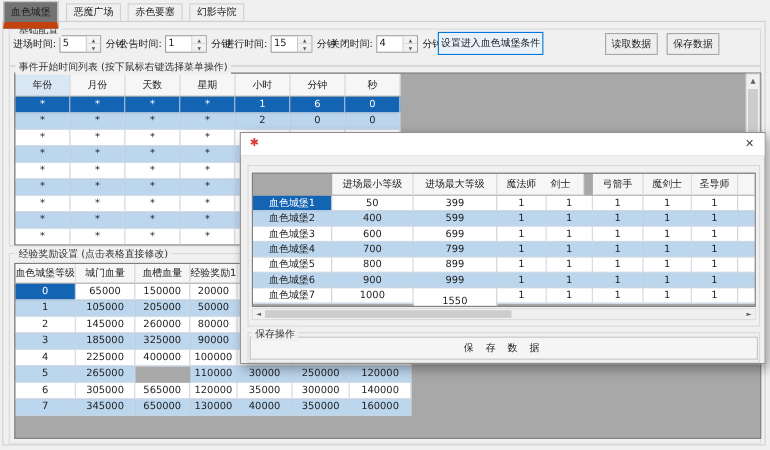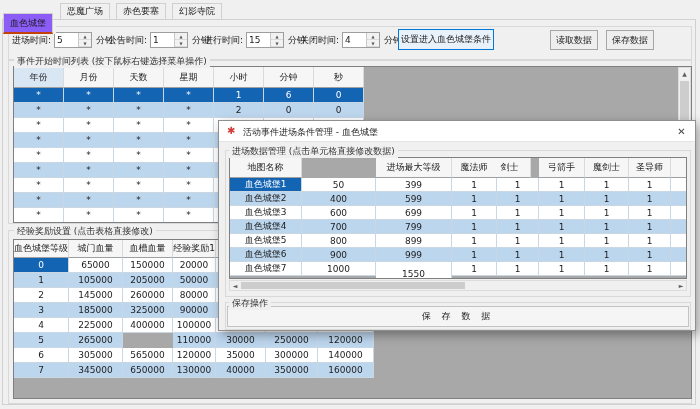--- a/index.html
+++ b/index.html
@@ -1,21 +1,21 @@
 <!DOCTYPE html>
 <html><head>
 <meta charset="utf-8">
 <style>
   html,body{margin:0;padding:0}
   body{width:700px;height:409px;position:relative;background:#f0f0f0;
        font-family:"DejaVu Sans",sans-serif;font-size:9px;color:#1c1c1c;overflow:hidden}
   
   .tab{position:absolute;top:3px;height:15px;border:1px solid #d0d0d0;background:#f0f0f0;
        display:flex;align-items:center;justify-content:center;padding:0 6px;white-space:nowrap}
-  .tab.selected{top:13px;height:18px;background:#8b5cf6;border-bottom:2px solid #c2410c;z-index:3}
+  .tab.selected{top:1px;height:18px;background:#737373;border-bottom:6px solid #c2410c;z-index:3}
   .tabpage{position:absolute;left:2px;top:19px;width:694px;height:386px;
            border:1px solid #d0d0d0;background:#f0f0f0;box-sizing:border-box}
   
   .gbox{position:absolute;border:1px solid #d9d9d9;box-sizing:border-box}
   .glabel{position:absolute;background:#f0f0f0;padding:0 3px;z-index:2;white-space:nowrap;color:#333}
   
   .btn{position:absolute;background:#eeeeee;border:1px solid #a6a6a6;display:flex;align-items:center;
        justify-content:center;white-space:nowrap;box-sizing:border-box;cursor:default}
   .btn.focus{border:1px solid #0078d7;background:#e9f2fb}
   
@@ -268,28 +268,26 @@
     <div class="cell alt" style="left: 109px; top: 123px; width: 50px; height: 15px;">650000</div>
     <div class="cell alt" style="left: 159px; top: 123px; width: 43px; height: 15px;">130000</div>
     <div class="cell alt" style="left: 202px; top: 123px; width: 50px; height: 15px;">40000</div>
     <div class="cell alt" style="left: 252px; top: 123px; width: 52px; height: 15px;">350000</div>
     <div class="cell alt" style="left: 304px; top: 123px; width: 56px; height: 15px;">160000</div>
   </div>
 
 <div class="dialog">
   <div class="dtitle">
     <span class="ico">✱</span>
-    <span class="txt">活动事件进场条件管理 - 血色城堡</span>
     <span class="close">✕</span>
   </div>
 
-  <div class="glabel" style="left:10px;top:24px">进场数据管理 (点击单元格直接修改数据)</div>
   <div class="gbox" style="left:6px;top:29px;width:466px;height:147px"></div>
   <div id="grid-dialog" class="grid" style="left: 10px; top: 36px; width: 458px; height: 122px;">
-      <div class="cell hdr" style="left: 0px; top: 0px; width: 72px; height: 20px;">地图名称</div>
+      <div class="cell hdr" style="left: 72px; top: 0px; width: 74px; height: 20px;">进场最小等级</div>
       <div class="cell hdr" style="left: 146px; top: 0px; width: 76px; height: 20px;">进场最大等级</div>
       <div class="cell hdr" style="left: 222px; top: 0px; width: 45px; height: 20px;">魔法师</div>
       <div class="cell hdr" style="left: 259px; top: 0px; width: 42px; height: 20px;">剑士</div>
       <div class="cell hdr" style="left: 309px; top: 0px; width: 46px; height: 20px;">弓箭手</div>
       <div class="cell hdr" style="left: 355px; top: 0px; width: 44px; height: 20px;">魔剑士</div>
       <div class="cell hdr" style="left: 399px; top: 0px; width: 42px; height: 20px;">圣导师</div>
       <div class="cell hdr" style="left: 441px; top: 0px; width: 60px; height: 20px;">召唤师</div>
       <div class="cell sel" style="left: 0px; top: 20px; width: 72px; height: 14px;">血色城堡1</div>
       <div class="cell" style="left: 72px; top: 20px; width: 74px; height: 14px;">50</div>
       <div class="cell" style="left: 146px; top: 20px; width: 76px; height: 14px;">399</div>

